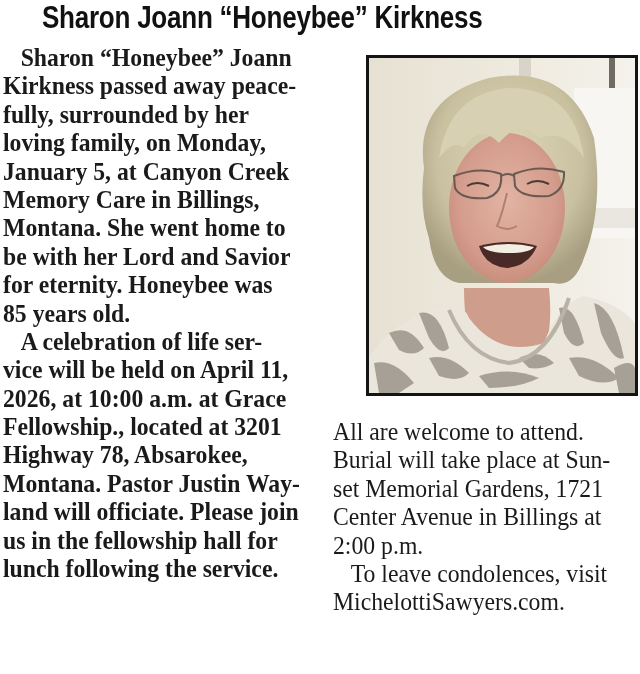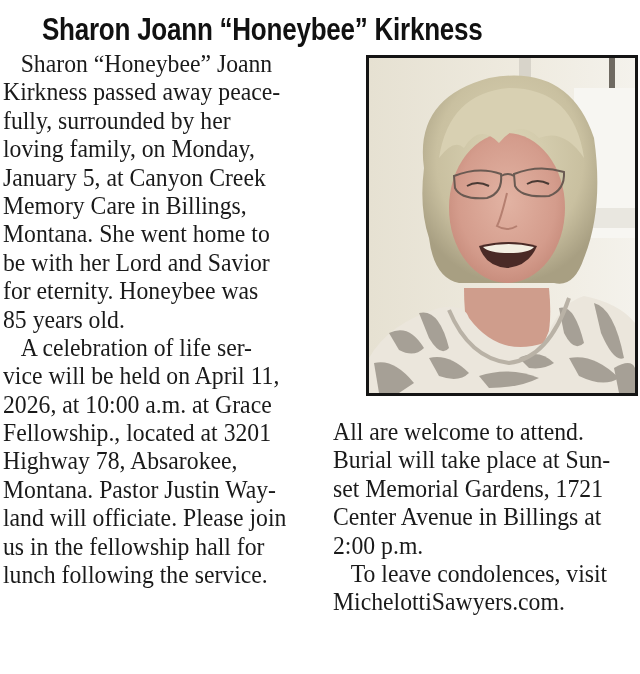--- a/index.html
+++ b/index.html
@@ -10,21 +10,21 @@
     body {
       width: 640px;
       height: 674px;
       position: relative;
       overflow: hidden;
       color: #1a1a1a;
     }
     .title {
       position: absolute;
       left: 0;
-      top: 12px;
+      top: 0;
       width: 509px;
       height: 36px;
       text-align: left;
       white-space: nowrap;
     }
     .title span {
       display: inline-block;
       font-family: "Liberation Sans", sans-serif;
       font-weight: bold;
       font-size: 31px;
@@ -36,22 +36,23 @@
     }
     .col {
       position: absolute;
       font-family: "Liberation Serif", serif;
       font-size: 25.5px;
       line-height: 28.4px;
       color: #1a1a1a;
     }
     .col-left {
       left: 3px;
-      top: 50px;
+      top: 44px;
       width: 330px;
+      font-weight: bold;
     }
     .col-right {
       left: 333px;
       top: 418px;
       width: 310px;
     }
     .line {
       display: block;
       white-space: nowrap;
       transform: scaleX(0.93);

